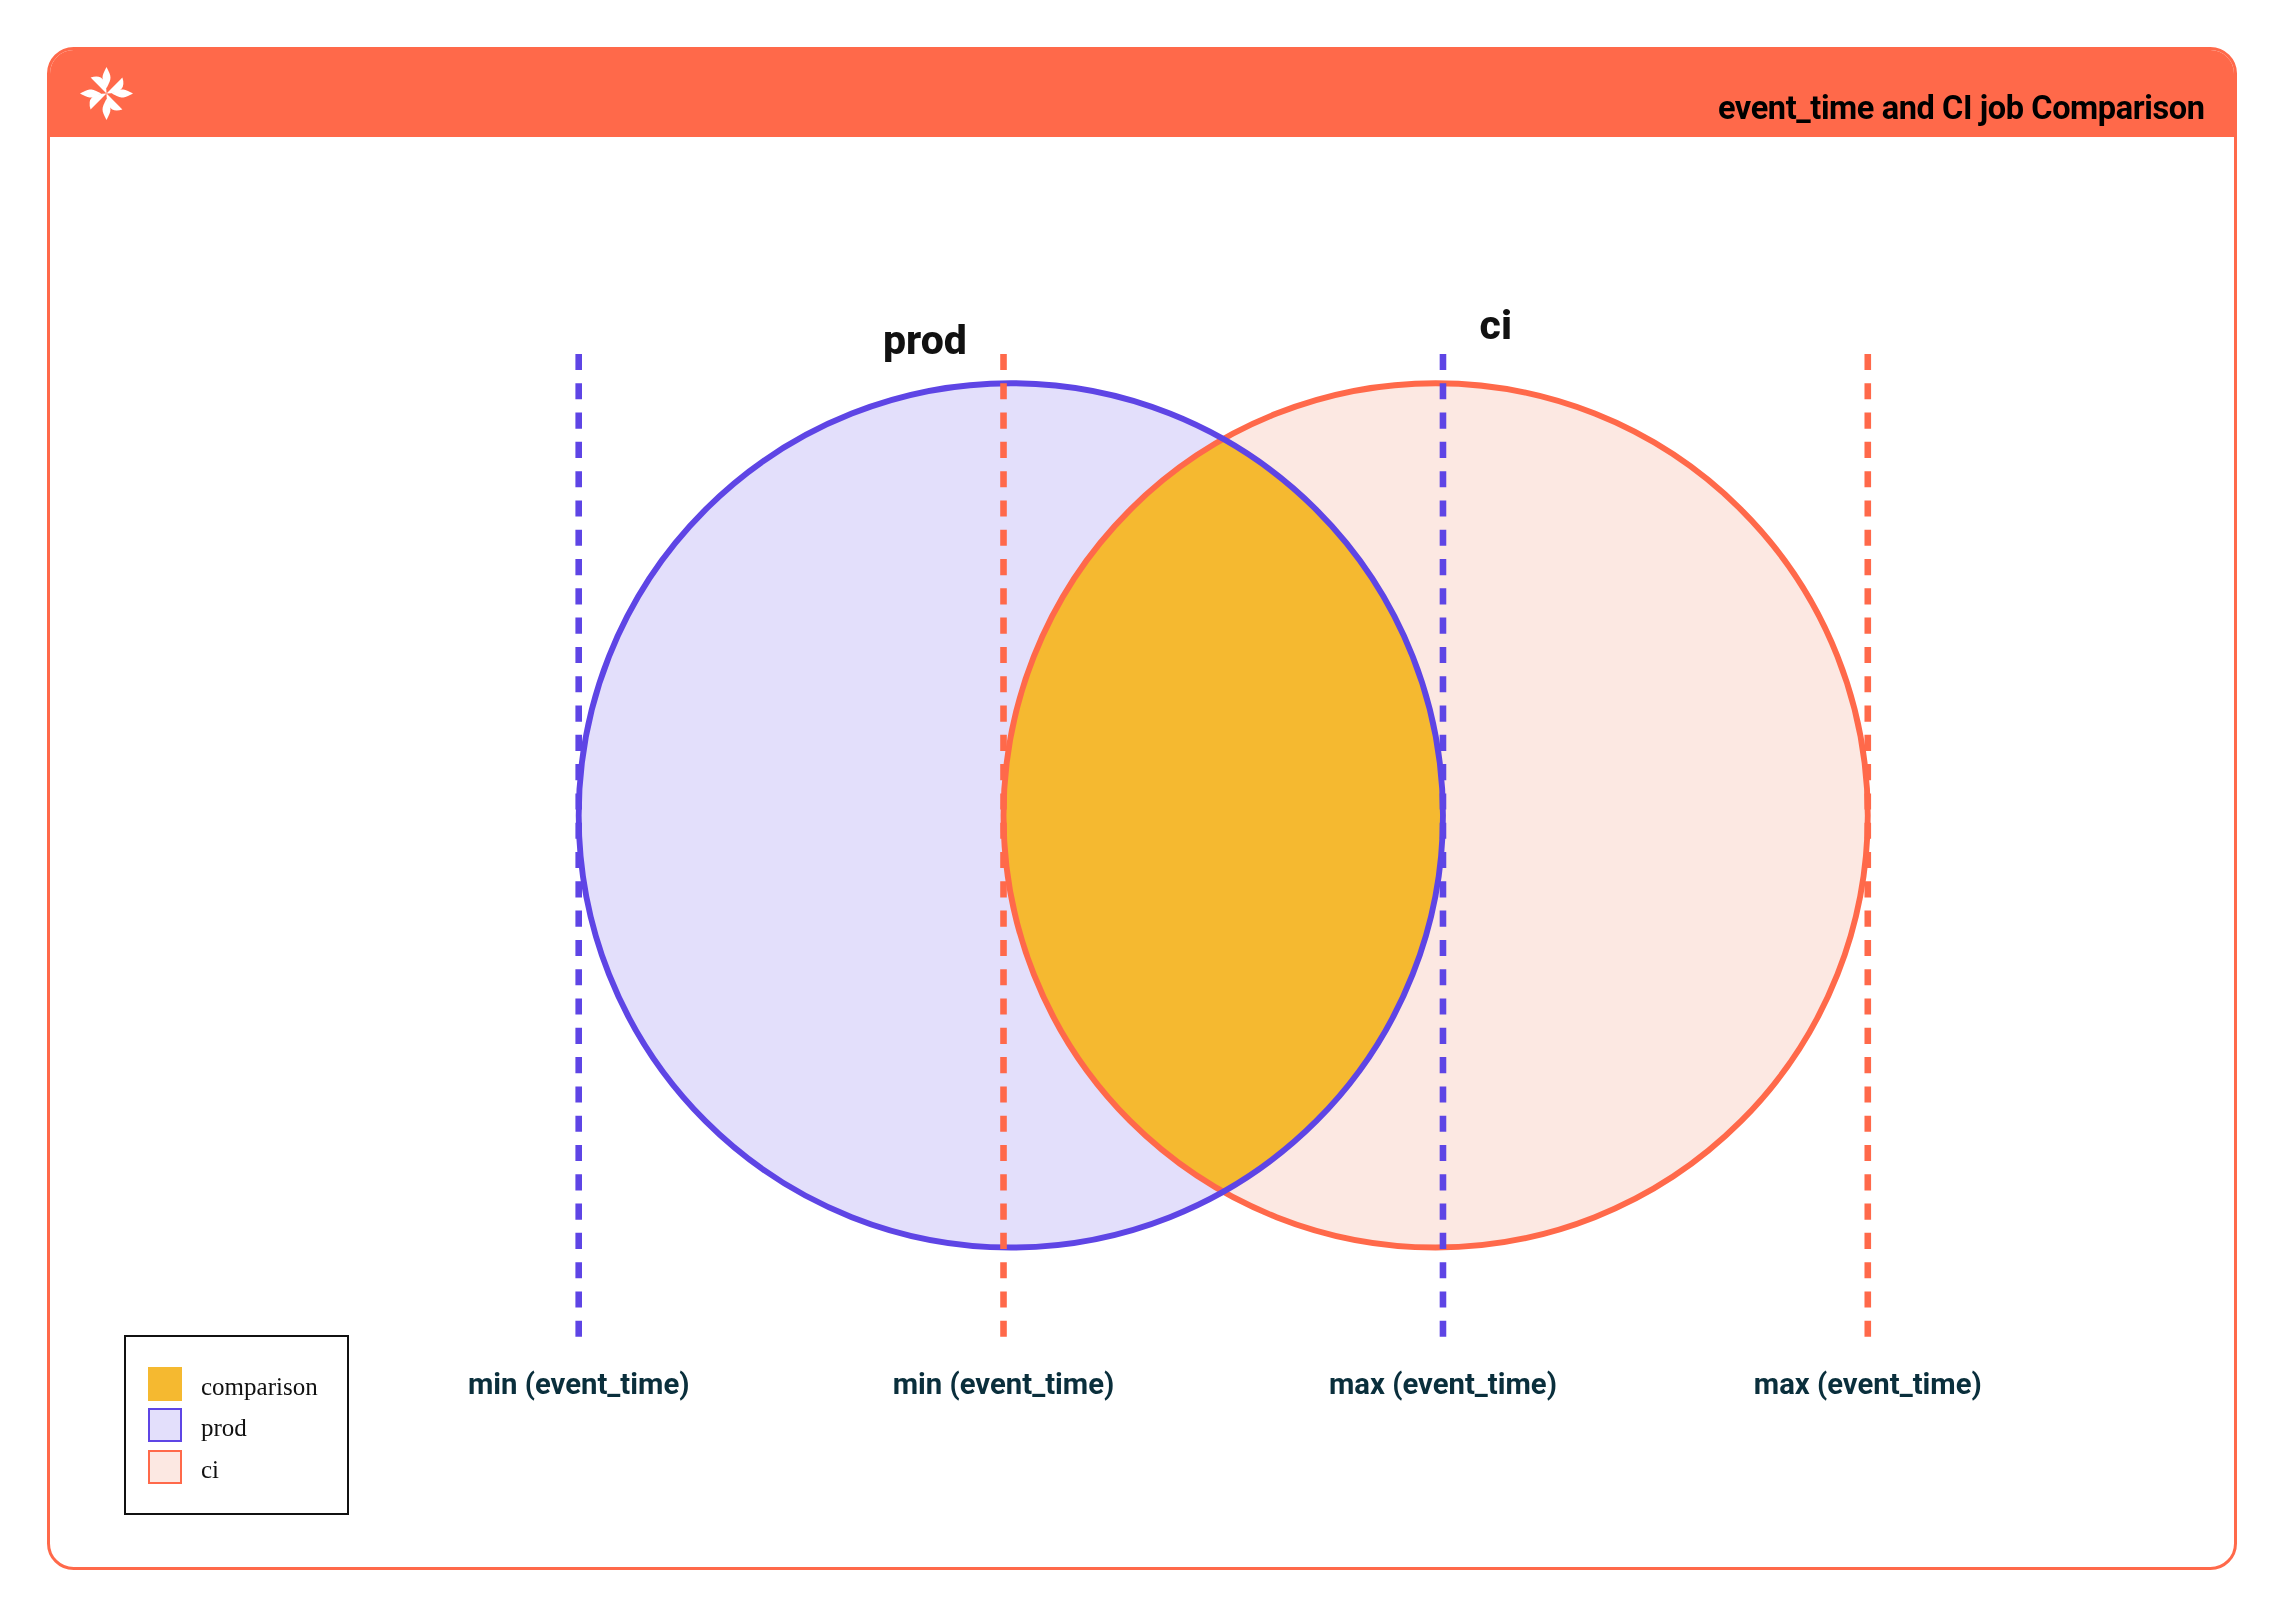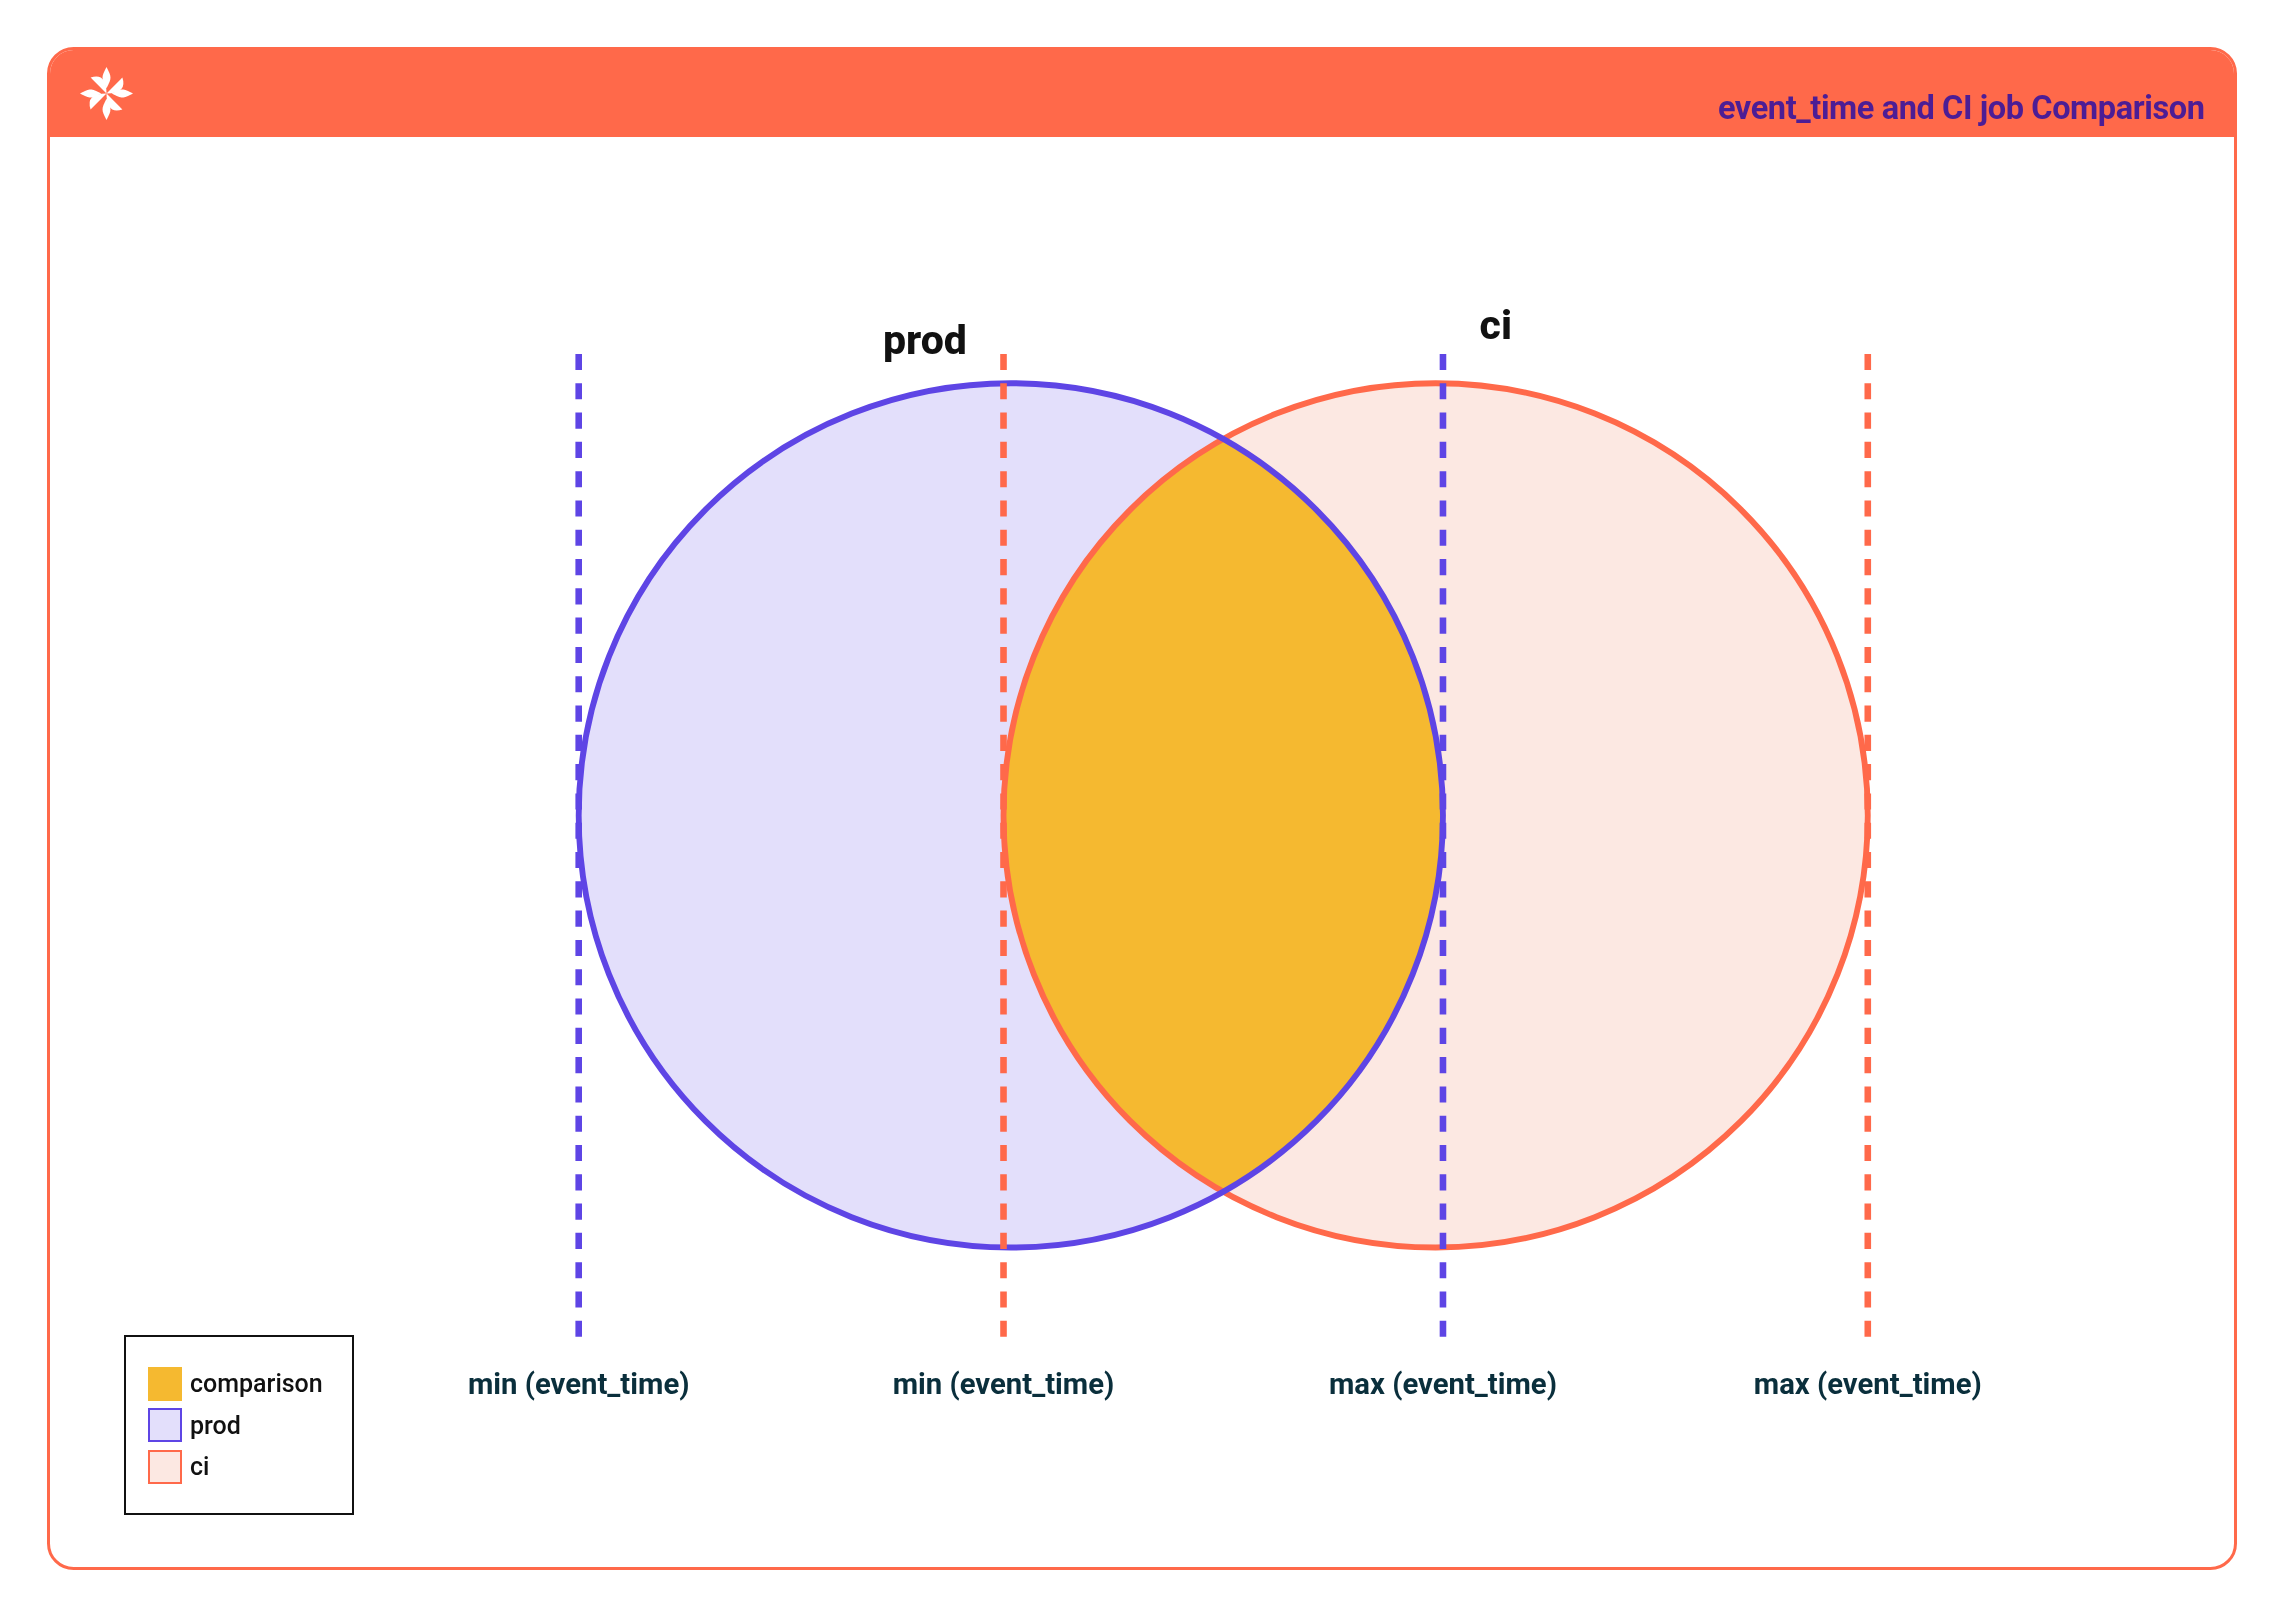--- a/index.html
+++ b/index.html
@@ -28,21 +28,21 @@
   }
   .titlebar {
     background: #FF694A;
     height: 87px;
     display: flex;
     align-items: center;
     justify-content: space-between;
     padding: 0 29.5px;
   }
   .titlebar .title {
-    color: #4c1d95;
+    color: #000000;
     font-size: 32.5px;
     font-weight: 700;
     letter-spacing: -0.4px;
     margin-top: 28px;
   }
   .titlebar .logo {
     width: 53px;
     height: 53px;
     display: flex;
     align-items: center;
@@ -61,23 +61,24 @@
   .legend {
     position: absolute;
     left: 74px;
     bottom: 52px;
     background: #ffffff;
     border: 2.2px solid #111111;
     padding: 22px 29.5px 22px 22px;
   }
   .legend-row {
     display: flex;
-    align-items: center;
-    gap: 8px;
+    align-items: flex-end;
+    gap: 19px;
     margin: 7.4px 0;
+    font-family: Liberation Serif, serif;
   }
   .swatch {
     width: 34px;
     height: 34px;
     border: 2.6px solid;
   }
   .legend-label {
     font-size: 25px;
     color: #111111;
     font-weight: 500;

